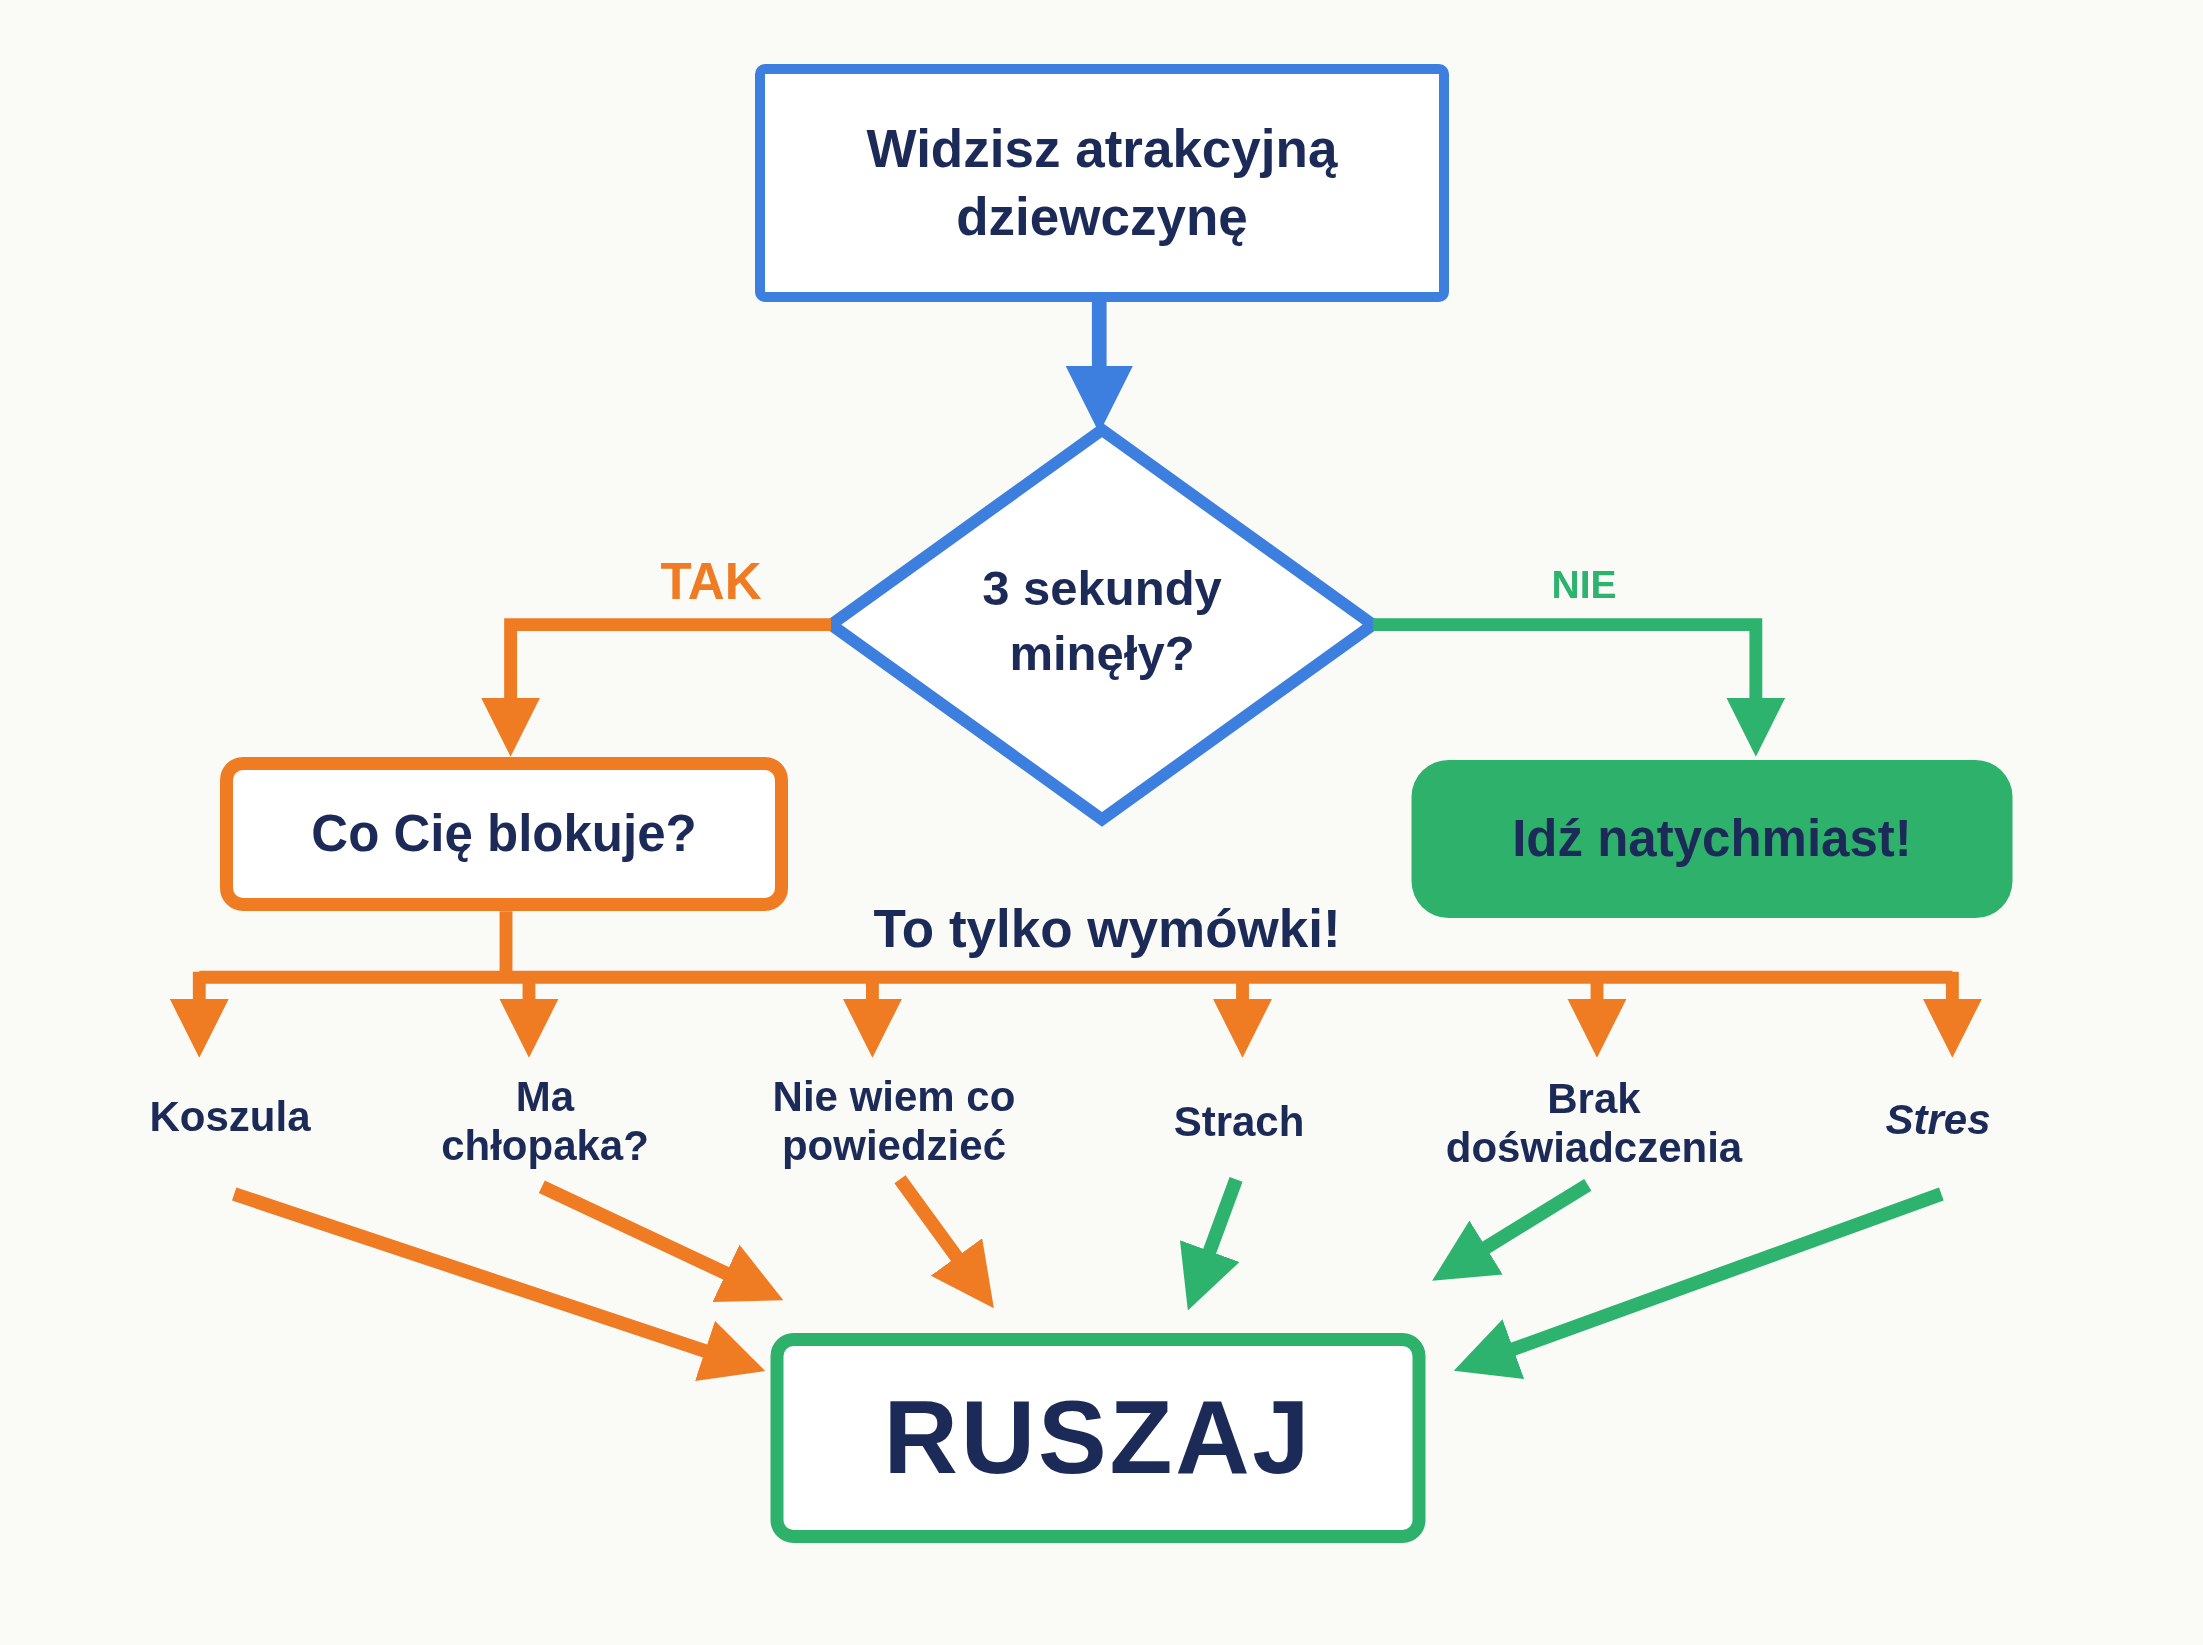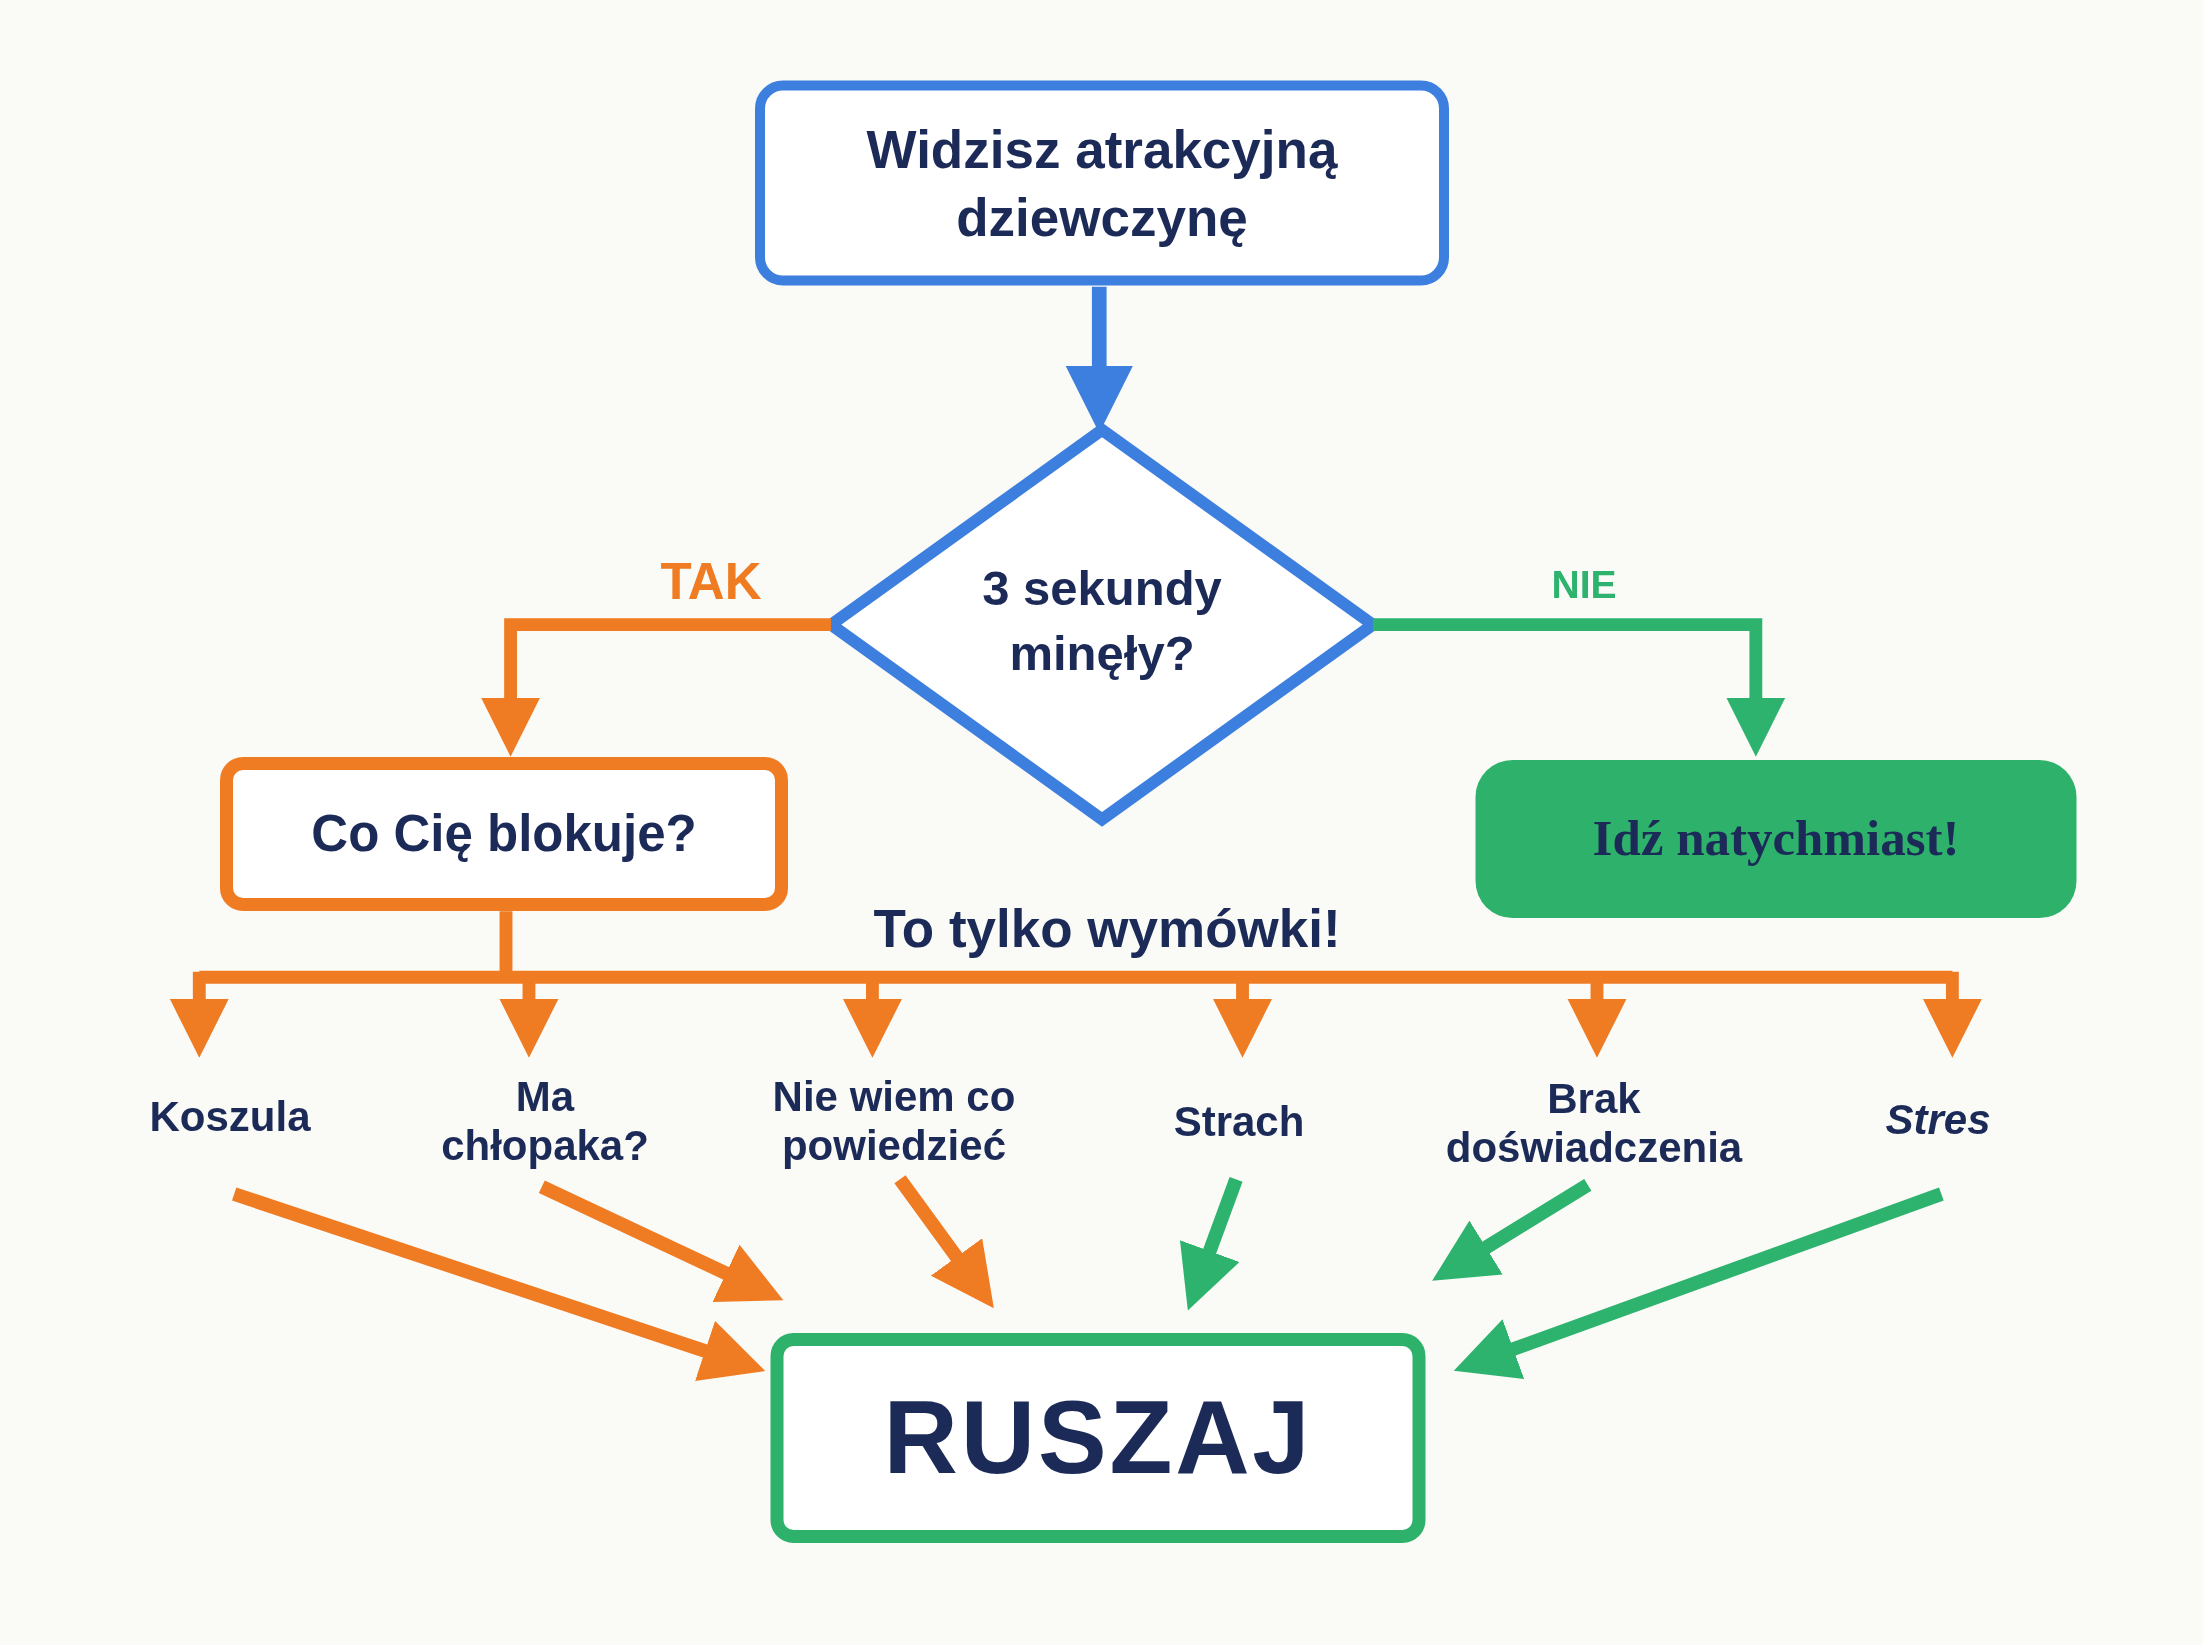--- a/index.html
+++ b/index.html
@@ -19,21 +19,21 @@
   .sB{stroke:var(--blue);} .sO{stroke:var(--orange);} .sG{stroke:var(--green);}
   .fB{fill:var(--blue);} .fO{fill:var(--orange);} .fG{fill:var(--green);}
   .diamond-shape{fill:#ffffff;stroke:var(--blue);stroke-width:13;}
 
   .node{
     position:absolute;transform:translate(-50%,-50%);
     display:flex;align-items:center;justify-content:center;
     text-align:center;white-space:pre-line;box-sizing:border-box;
     background:#ffffff;line-height:1.28;border-radius:23px;
   }
-  .node-start{width:694px;height:205px;border:10px solid var(--blue);border-radius:28px;font-size:53px;}
+  .node-start{width:694px;height:238px;border:10px solid var(--blue);border-radius:10px;font-size:53px;}
   .node-blocker{width:568px;height:154px;border:13px solid var(--orange);font-size:51px;}
   .node-go{width:601px;height:158px;background:var(--green-box);border-radius:37px;font-size:51px;}
   .node-final{width:655px;height:210px;border:13.8px solid var(--green-box);font-size:103px;font-weight:800;letter-spacing:2.8px;}
 
   .lbl{
     position:absolute;transform:translate(-50%,-50%);
     text-align:center;white-space:pre-line;line-height:1.16;
   }
   .lbl-decision{font-size:49px;line-height:1.32;}
   .lbl-yes{font-size:51px;color:var(--orange);}
@@ -90,21 +90,21 @@
 
   <div class="lbl lbl-decision" style="left:1102px;top:621px;">3 sekundy
 minęły?</div>
 
   <div class="lbl lbl-yes" style="left:682px;top:582px;margin-left:29px;">TAK</div>
 
   <div class="lbl lbl-no" style="left:1556px;top:585px;">NIE</div>
 
   <div class="node node-blocker" style="left:504px;top:834px;">Co Cię blokuje?</div>
 
-  <div class="node node-go" style="left:1776px;top:839px;font-family:Liberation Serif, serif;">Idź natychmiast!</div>
+  <div class="node node-go" style="left:1712px;top:839px;">Idź natychmiast!</div>
 
   <div class="lbl lbl-note" style="left:1107px;top:929px;">To tylko wymówki!</div>
 
   <div class="lbl lbl-excuse" style="left:230px;top:1117px;">Koszula</div>
 
   <div class="lbl lbl-excuse" style="left:545px;top:1122px;">Ma
 chłopaka?</div>
 
   <div class="lbl lbl-excuse" style="left:894px;top:1122px;text-align:center;">Nie wiem co
 powiedzieć</div>

